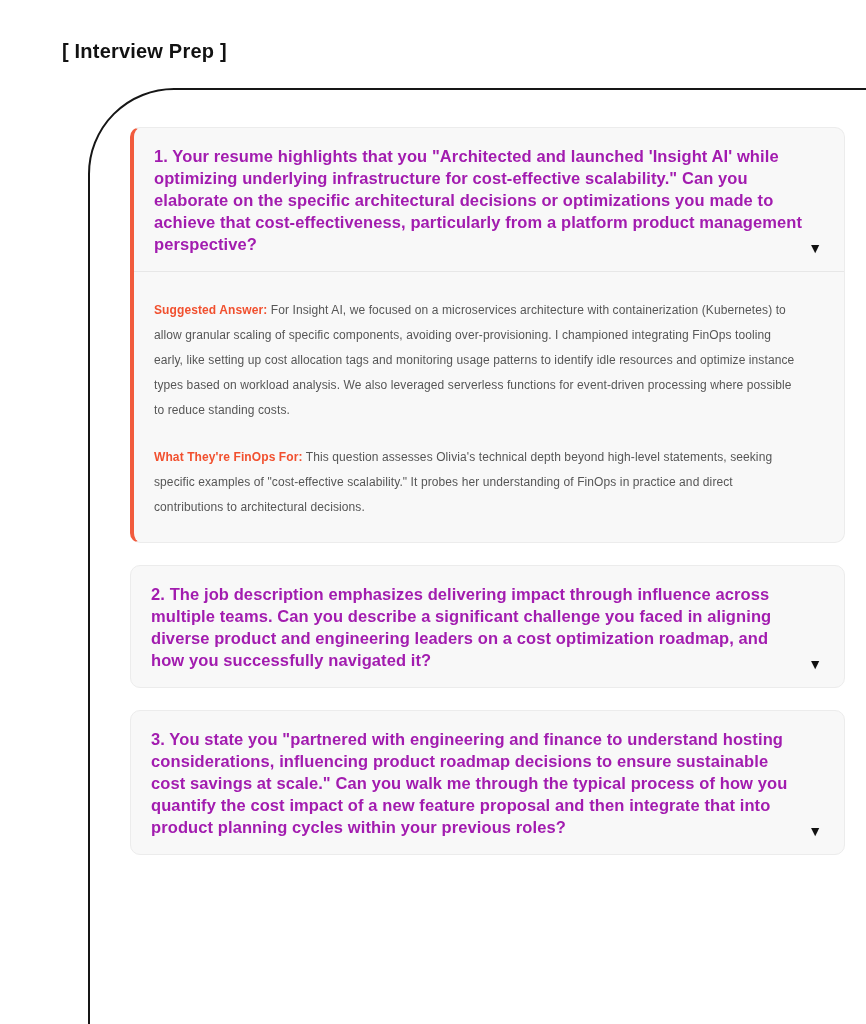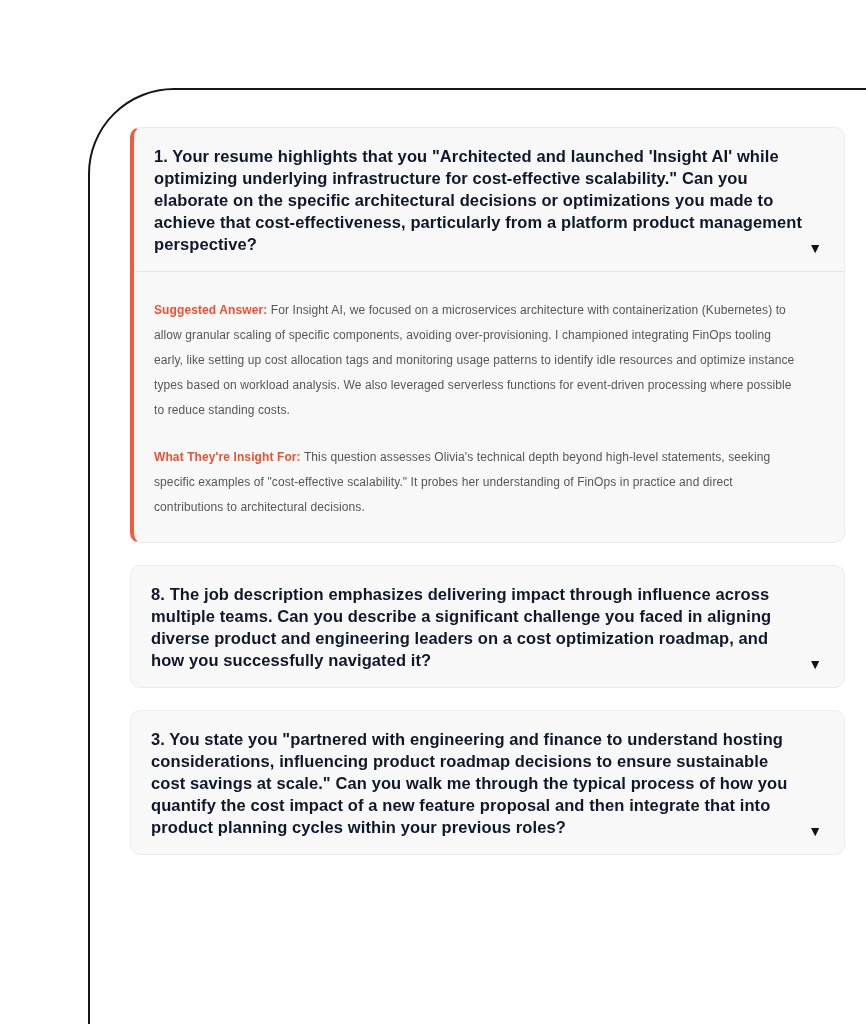--- a/index.html
+++ b/index.html
@@ -59,21 +59,21 @@
   .q-header {
     position: relative;
     padding: 17px 38px 16px 20px;
     cursor: pointer;
   }
   .q-text {
     margin: 0;
     font-size: 16.5px;
     line-height: 22px;
     font-weight: 700;
-    color: #0f172a;
+    color: #a21caf;
     letter-spacing: 0.1px;
   }
   .caret {
     position: absolute;
     right: 22px;
     bottom: 16px;
     font-size: 14px;
     line-height: 14px;
     color: #111111;
   }
@@ -91,44 +91,45 @@
   .answer .label {
     font-weight: 700;
     color: #f1502f;
   }
 </style>
 </head>
 <body>
 
 <div class="page">
 
+  <h1 class="page-title">[ Interview Prep ]</h1>
 
   <div class="content-frame">
     <section class="cards">
 
       <article class="card expanded">
         <header class="q-header">
           <p class="q-text">1. Your resume highlights that you "Architected and launched 'Insight AI' while optimizing underlying infrastructure for cost-effective scalability." Can you elaborate on the specific architectural decisions or optimizations you made to achieve that cost-effectiveness, particularly from a platform product management perspective?</p>
           <span class="caret">▼</span>
         </header>
         <div class="answer">
           <p>
             <span class="label">Suggested Answer:</span>
             <span>For Insight AI, we focused on a microservices architecture with containerization (Kubernetes) to allow granular scaling of specific components, avoiding over-provisioning. I championed integrating FinOps tooling early, like setting up cost allocation tags and monitoring usage patterns to identify idle resources and optimize instance types based on workload analysis. We also leveraged serverless functions for event-driven processing where possible to reduce standing costs.</span>
           </p>
           <p>
-            <span class="label">What They're Insight For:</span>
+            <span class="label">What They're FinOps For:</span>
             <span>This question assesses Olivia's technical depth beyond high-level statements, seeking specific examples of "cost-effective scalability." It probes her understanding of FinOps in practice and direct contributions to architectural decisions.</span>
           </p>
         </div>
       </article>
 
       <article class="card">
         <header class="q-header">
-          <p class="q-text">8. The job description emphasizes delivering impact through influence across multiple teams. Can you describe a significant challenge you faced in aligning diverse product and engineering leaders on a cost optimization roadmap, and how you successfully navigated it?</p>
+          <p class="q-text">2. The job description emphasizes delivering impact through influence across multiple teams. Can you describe a significant challenge you faced in aligning diverse product and engineering leaders on a cost optimization roadmap, and how you successfully navigated it?</p>
           <span class="caret">▼</span>
         </header>
       </article>
 
       <article class="card">
         <header class="q-header">
           <p class="q-text">3. You state you "partnered with engineering and finance to understand hosting considerations, influencing product roadmap decisions to ensure sustainable cost savings at scale." Can you walk me through the typical process of how you quantify the cost impact of a new feature proposal and then integrate that into product planning cycles within your previous roles?</p>
           <span class="caret">▼</span>
         </header>
       </article>

